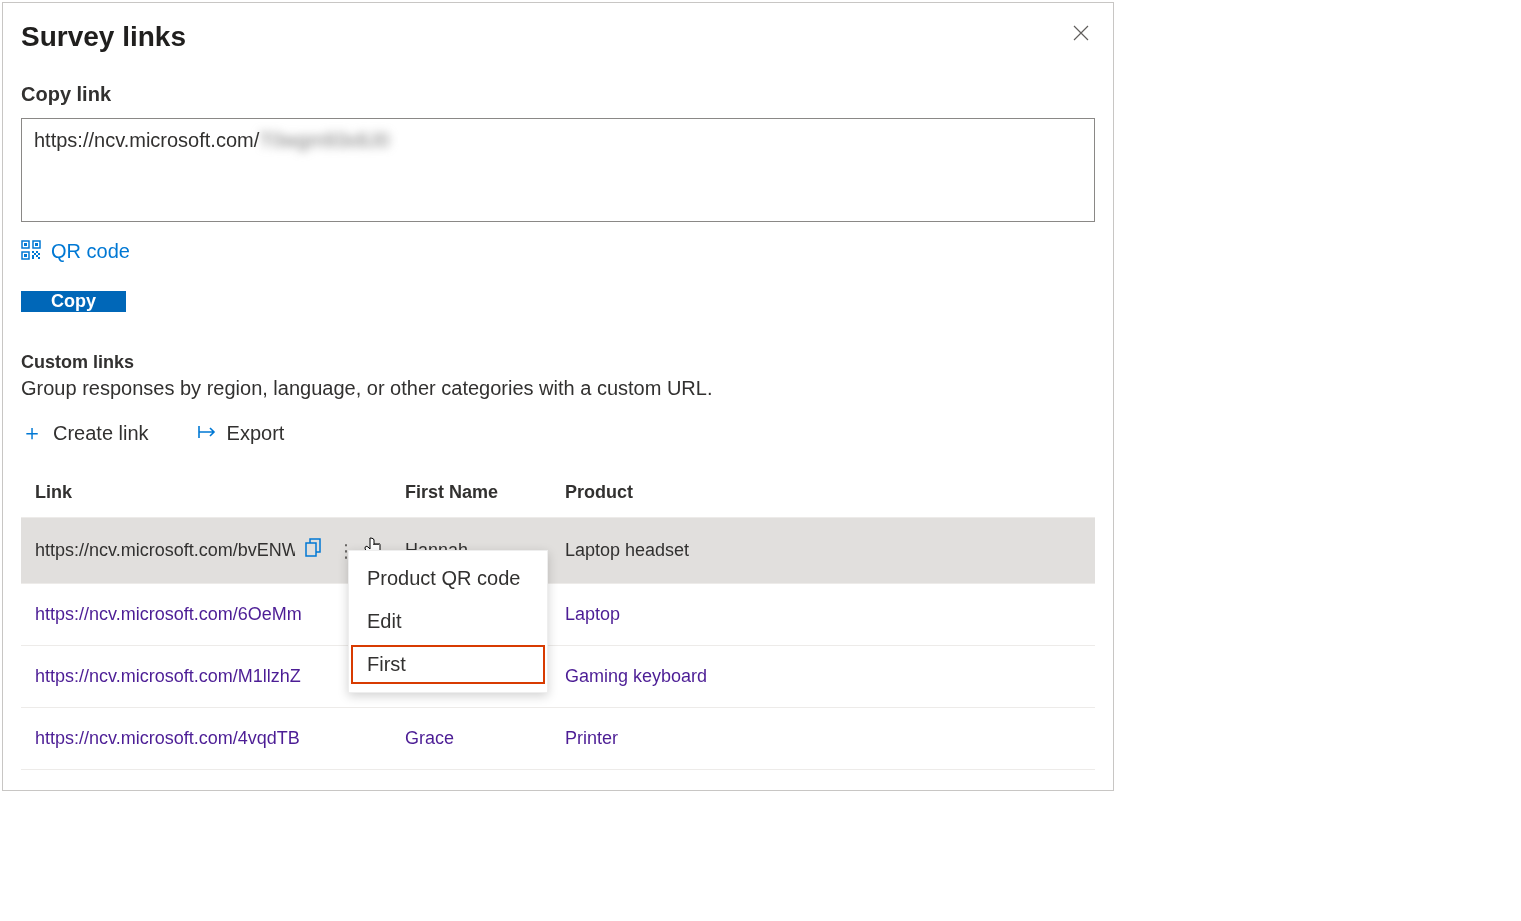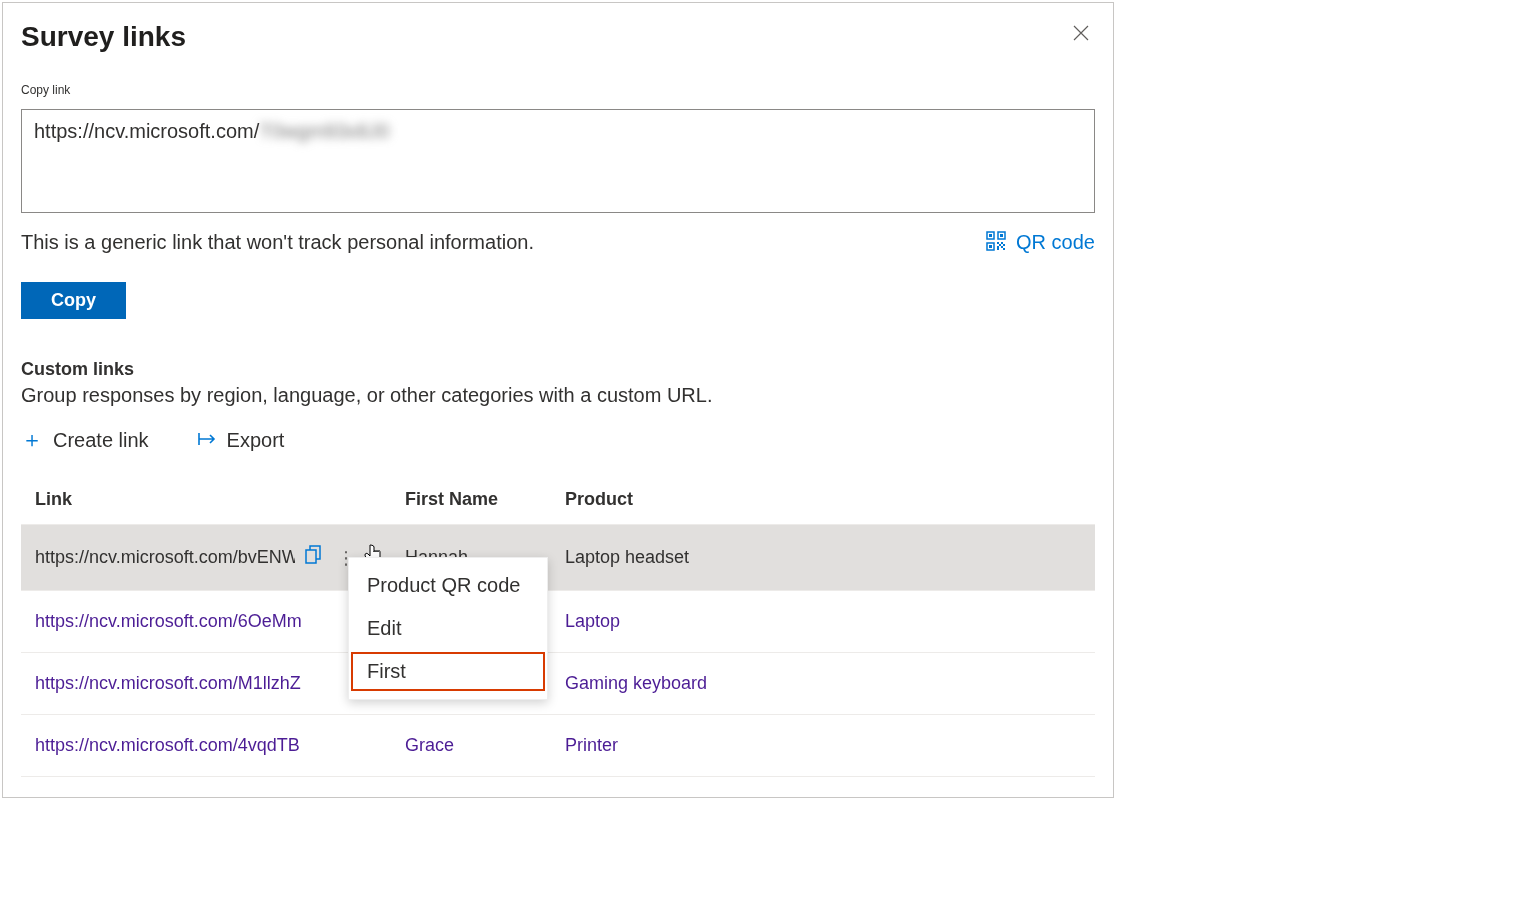--- a/index.html
+++ b/index.html
@@ -33,22 +33,22 @@
     font-size: 18px;
     color: #605e5c;
     cursor: pointer;
     padding: 4px;
     line-height: 1;
   }
   .section {
     padding: 0 18px;
   }
   .subheading {
-    font-size: 12px;
-    font-weight: 400;
+    font-size: 20px;
+    font-weight: 700;
     color: #323130;
     margin: 30px 0 12px 0;
   }
   .link-box {
     border: 1px solid #8a8886;
     width: 100%;
     min-height: 104px;
     padding: 10px 12px;
     font-size: 20px;
     color: #323130;
@@ -77,21 +77,21 @@
     cursor: pointer;
   }
   .qr-icon svg { display: block; }
   .copy-btn {
     margin-top: 28px;
     background: #0067b8;
     color: #fff;
     border: none;
     font-size: 18px;
     font-weight: 600;
-    padding: 8px 30px;
+    padding: 0 30px;
     cursor: pointer;
   }
   .custom-heading {
     font-size: 18px;
     font-weight: 600;
     color: #323130;
     margin: 40px 0 4px 0;
   }
   .custom-desc {
     font-size: 20px;
@@ -196,21 +196,20 @@
         </svg>
     </span>
   </div>
 
   <div class="section">
     <div class="subheading">Copy link</div>
     <div class="link-box">
       <span>https://ncv.microsoft.com/</span><span class="blurred">T0wgm93x8J0</span>
     </div>
     <div class="helper-row">
-      <span class="helper-text">This is a generic link that won't track personal information.</span>
       <span class="qr-link">
         <span class="qr-icon">
           <svg width="20" height="20" viewBox="0 0 20 20" fill="#0078d4">
             <rect x="1" y="1" width="7" height="7" fill="none" stroke="#0078d4" stroke-width="1.5"></rect>
             <rect x="3" y="3" width="3" height="3"></rect>
             <rect x="12" y="1" width="7" height="7" fill="none" stroke="#0078d4" stroke-width="1.5"></rect>
             <rect x="14" y="3" width="3" height="3"></rect>
             <rect x="1" y="12" width="7" height="7" fill="none" stroke="#0078d4" stroke-width="1.5"></rect>
             <rect x="3" y="14" width="3" height="3"></rect>
             <rect x="11" y="11" width="2" height="2"></rect>

